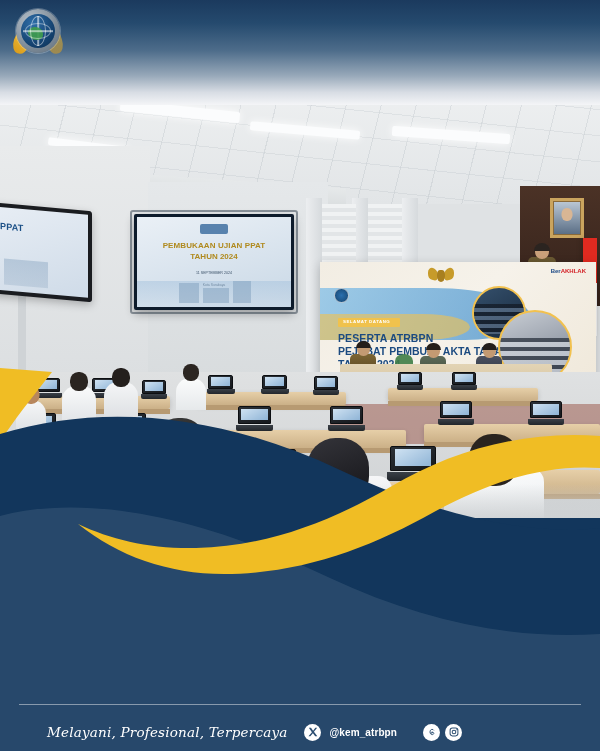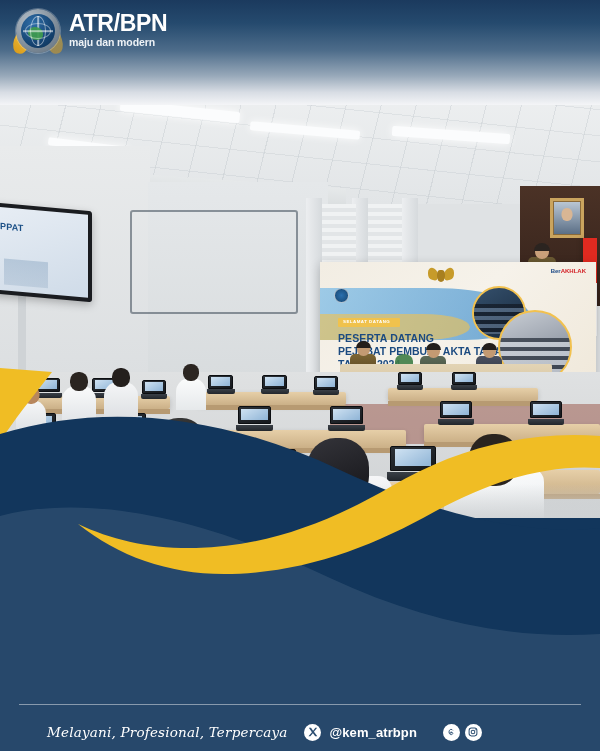--- a/index.html
+++ b/index.html
@@ -228,21 +228,21 @@
   .divider { position:absolute; left:19px; top:704px; width:562px; height:1px; background:rgba(255,255,255,.45); z-index:32; }
 
   .footer { position:absolute; left:0; top:714px; width:600px; height:36px; z-index:32;
     display:flex; align-items:center;margin-left:28px; }
   .tagline { margin-left:19px; font-family:"DejaVu Serif", serif; font-style:italic; font-size:13.5px;
     color:#fff; letter-spacing:.2px; white-space:nowrap; }
   .sgroup { display:flex; align-items:center; gap:5px; }
   .g1 { margin-left:17px; } .g2 { margin-left:22px; } .g3 { margin-left:26px; }
   .sicon { width:17px; height:17px; border-radius:50%; background:#ffffff; position:relative; flex:0 0 auto; }
   .sicon svg { position:absolute; left:50%; top:50%; transform:translate(-50%,-50%); }
-  .shandle { font-size:13px; font-weight:bold; color:#ffffff; white-space:nowrap; margin-left:3px; letter-spacing:.1px; }
+  .shandle { font-size:10px; font-weight:bold; color:#ffffff; white-space:nowrap; margin-left:3px; letter-spacing:.1px; }
 </style>
 </head>
 <body>
 
 <div class="poster">
 
   <div class="photo-wrap">
     <div class="photo">
 
       <div class="ceil">
@@ -265,20 +265,33 @@
 
       <div class="mon-stand"></div>
       <div class="mon-l">
         <div class="scr">
           <div class="t1">AN PPAT</div>
 
           <div class="bld"></div>
         </div>
       </div>
 
+      <div class="proj">
+        <div class="scr">
+          <div class="logo"></div>
+          <div class="h1">PEMBUKAAN UJIAN PPAT</div>
+          <div class="h2">TAHUN 2024</div>
+          <div class="h3">11 SEPTEMBER 2024</div>
+          <div class="h4">Kota Surabaya</div>
+          <div class="sky"></div>
+          <div class="bld pb1"></div>
+            <div class="bld pb2"></div>
+            <div class="bld pb3"></div>
+        </div>
+      </div>
       <div class="proj-frame"></div>
 
       <div class="wall-r"></div>
       <div class="portrait">
         <div class="pi"></div>
           <div class="pf"></div>
           <div class="pb"></div>
       </div>
       <div class="flag"></div>
       <div class="podium">
@@ -295,21 +308,21 @@
         <div class="bd-wave2"></div>
         <div class="bd-garuda">
           <div class="gw gl"></div>
             <div class="gw gr"></div>
             <div class="gb"></div>
         </div>
         <div class="bd-emb"></div>
         <div class="bd-tag">
             <span>SELAMAT DATANG</span>
           </div>
-        <div class="bd-l1">PESERTA DATANG</div>
+        <div class="bd-l1">PESERTA ATRBPN</div>
         <div class="bd-l2">PEJABAT PEMBUAT AKTA TANAH</div>
         <div class="bd-l3">TAHUN 2024</div>
         <div class="bd-body"></div>
         <div class="bd-ba">
           <span class="a">Ber</span><span class="b">AKHLAK</span>
         </div>
         <div class="bd-ph1">
             <div class="rows"></div>
           </div>
         <div class="bd-ph2">
@@ -515,24 +528,20 @@
       <div class="logo-emblem">
         <div class="padi-l"></div>
         <div class="padi-r"></div>
         <div class="ring"></div>
         <div class="inner">
           <div class="land"></div>
           <div class="merid"></div>
           <div class="merid2"></div>
         </div>
       </div>
-      <div class="brand-text">
-        <div class="brand-title">ATR/BPN</div>
-        <div class="brand-sub">maju dan modern</div>
-      </div>
     </div>
 
   </div>
 
   <div class="content"></div>
 
   <div class="squares">
     <div class="sq sq-y"></div>
     <div class="sq sq-w"></div>
     <div class="sq sq-y"></div>

